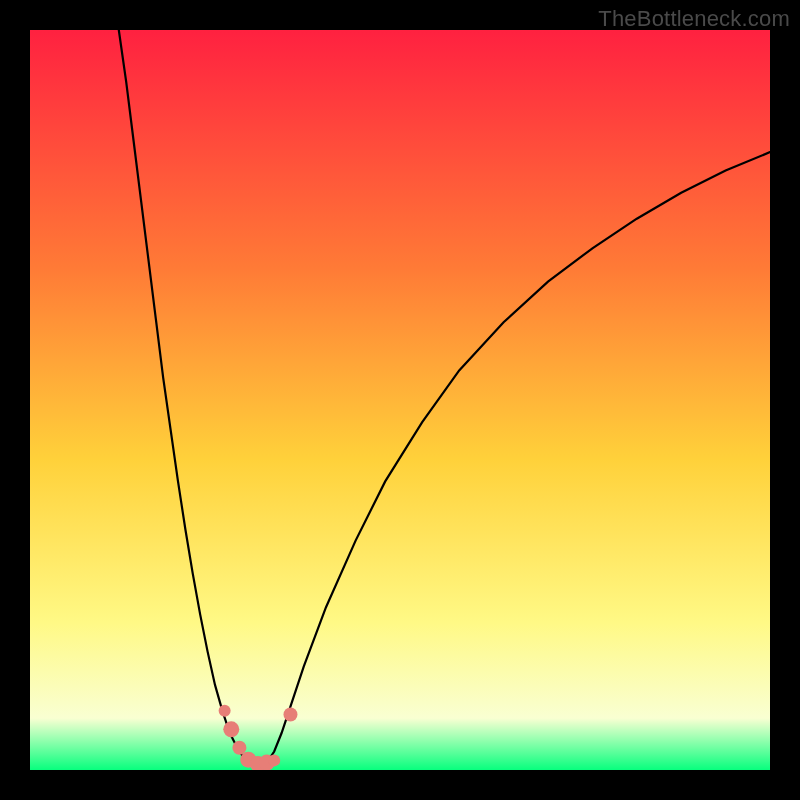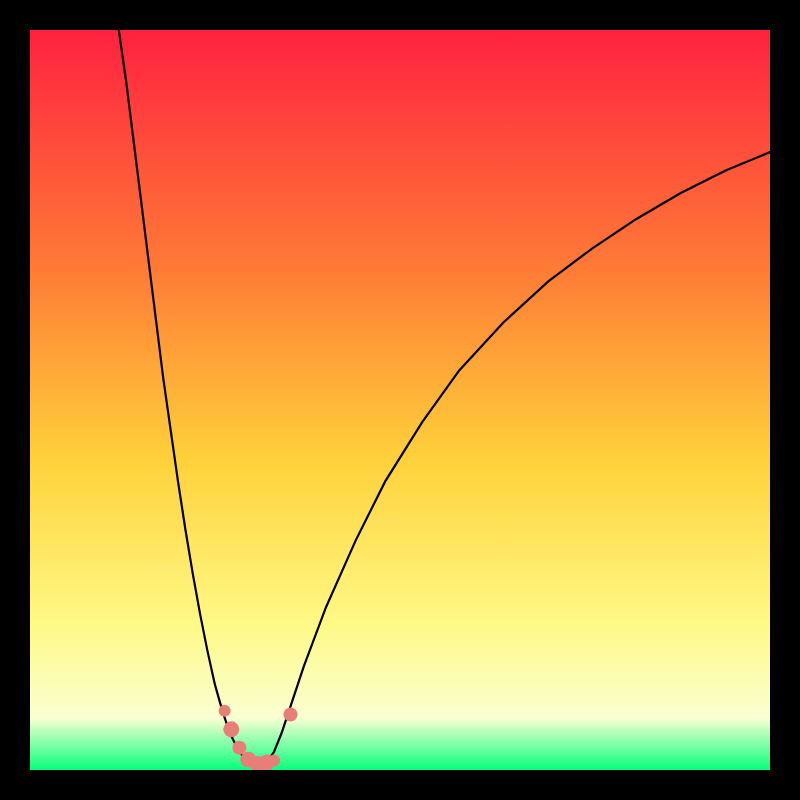--- a/index.html
+++ b/index.html
@@ -50,20 +50,21 @@
     font-weight: 500;
     letter-spacing: 0.2px;
     user-select: none;
   }
 </style>
 </head>
 <body>
 
 <div class="frame">
 
+  <div class="watermark">TheBottleneck.com</div>
 
   <div class="plot-area">
 
     <svg class="gradient-bg" viewBox="0 0 740 740" preserveAspectRatio="none" width="740" height="740">
       <defs>
         <linearGradient id="bg" x1="0" y1="0" x2="0" y2="1">
           <stop id="g0" offset="0%" stop-color="#ff2140"></stop>
           <stop id="g1" offset="32%" stop-color="#ff7a36"></stop>
           <stop id="g2" offset="58%" stop-color="#ffd13a"></stop>
           <stop id="g3" offset="80%" stop-color="#fff985"></stop>

